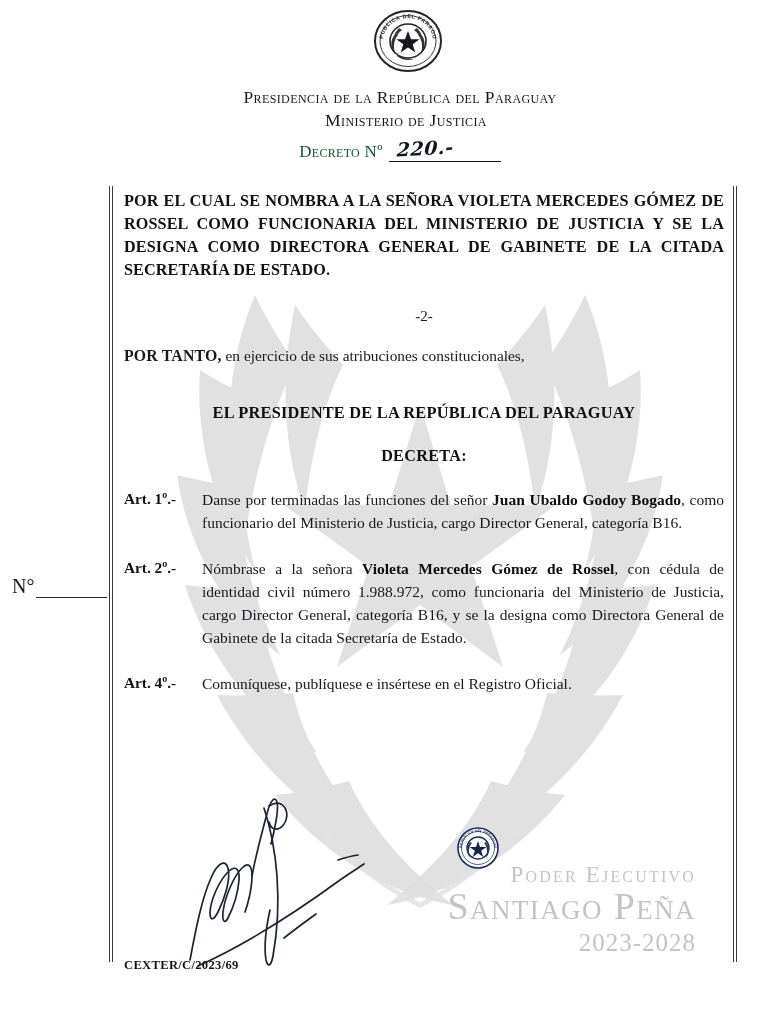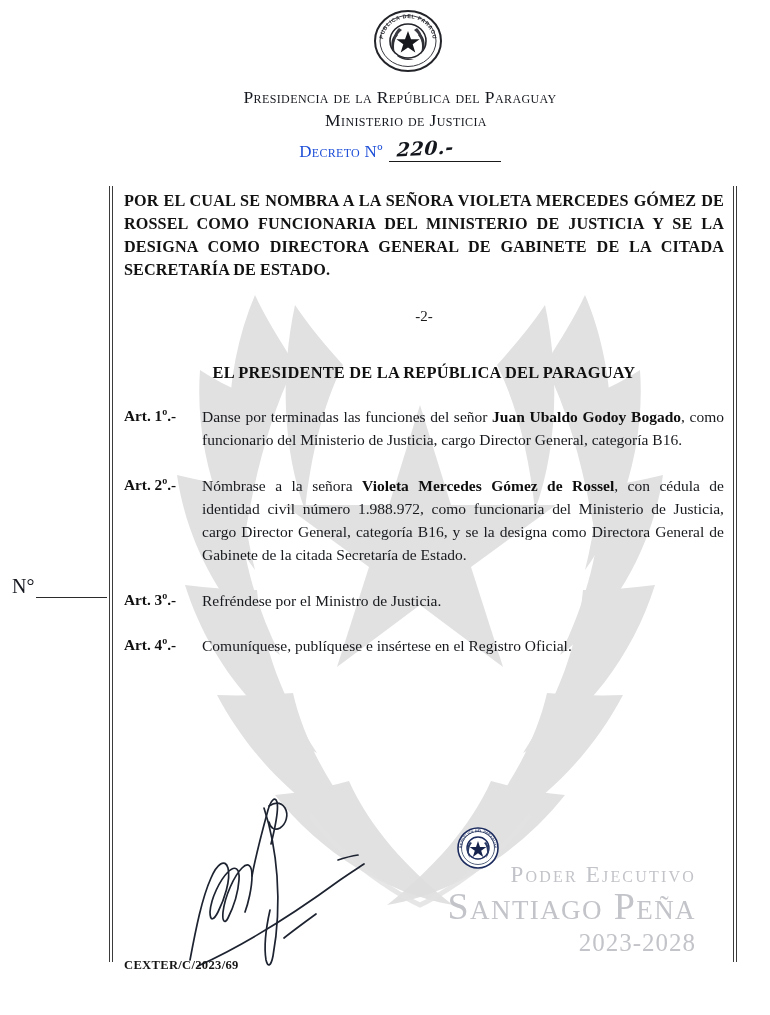--- a/index.html
+++ b/index.html
@@ -66,21 +66,21 @@
     margin-top: 8px;
     display: flex;
     justify-content: center;
     align-items: flex-end;
     gap: 6px;
   }
   .decreto-label {
     font-size: 17px;
     font-variant: small-caps;
     letter-spacing: 0.3px;
-    color: #1d4ed8;
+    color: #14532d;
   }
   .decreto-rule {
     position: relative;
     width: 112px;
     border-bottom: 1.4px solid #1a1a1a;
     height: 21px;
   }
   .decreto-number {
     position: absolute;
     left: 8px;
@@ -380,36 +380,36 @@
   <span class="rule"></span>
 </div>
 
 <div id="content">
 
   <div class="doc-title">POR EL CUAL SE NOMBRA A LA SEÑORA VIOLETA MERCEDES GÓMEZ DE ROSSEL COMO FUNCIONARIA DEL MINISTERIO DE JUSTICIA Y SE LA DESIGNA COMO DIRECTORA GENERAL DE GABINETE DE LA CITADA SECRETARÍA DE ESTADO.</div>
 
   <div class="page-marker">-2-</div>
 
 
+  <div class="por-tanto">
+    <b>POR TANTO,</b><span> en ejercicio de sus atribuciones constitucionales,</span>
+  </div>
 
   <div class="centered-bold">EL PRESIDENTE DE LA REPÚBLICA DEL PARAGUAY</div>
 
+  <div class="decreta-word">DECRETA:</div>
 
   <div id="articles-container">
       <div class="article">
         <div class="art-label">Art. 1º.-</div>
         <div class="art-body"><span>Danse por terminadas las funciones del señor </span><b>Juan Ubaldo Godoy Bogado</b><span>, como funcionario del Ministerio de Justicia, cargo Director General, categoría B16.</span></div>
       </div>
       <div class="article">
         <div class="art-label">Art. 2º.-</div>
         <div class="art-body"><span>Nómbrase a la señora </span><b>Violeta Mercedes Gómez de Rossel</b><span>, con cédula de identidad civil número 1.988.972, como funcionaria del Ministerio de Justicia, cargo Director General, categoría B16, y se la designa como Directora General de Gabinete de la citada Secretaría de Estado.</span></div>
-      </div>
-      <div class="article">
-        <div class="art-label">Art. 3º.-</div>
-        <div class="art-body"><span>Refréndese por el Ministro de Justicia.</span></div>
       </div>
       <div class="article">
         <div class="art-label">Art. 4º.-</div>
         <div class="art-body"><span>Comuníquese, publíquese e insértese en el Registro Oficial.</span></div>
       </div>
     </div>
 </div>
 
 <svg id="signature" viewBox="0 0 215 185" xmlns="http://www.w3.org/2000/svg">
   <g fill="none" stroke="#1d2330" stroke-width="1.7" stroke-linecap="round" stroke-linejoin="round">

